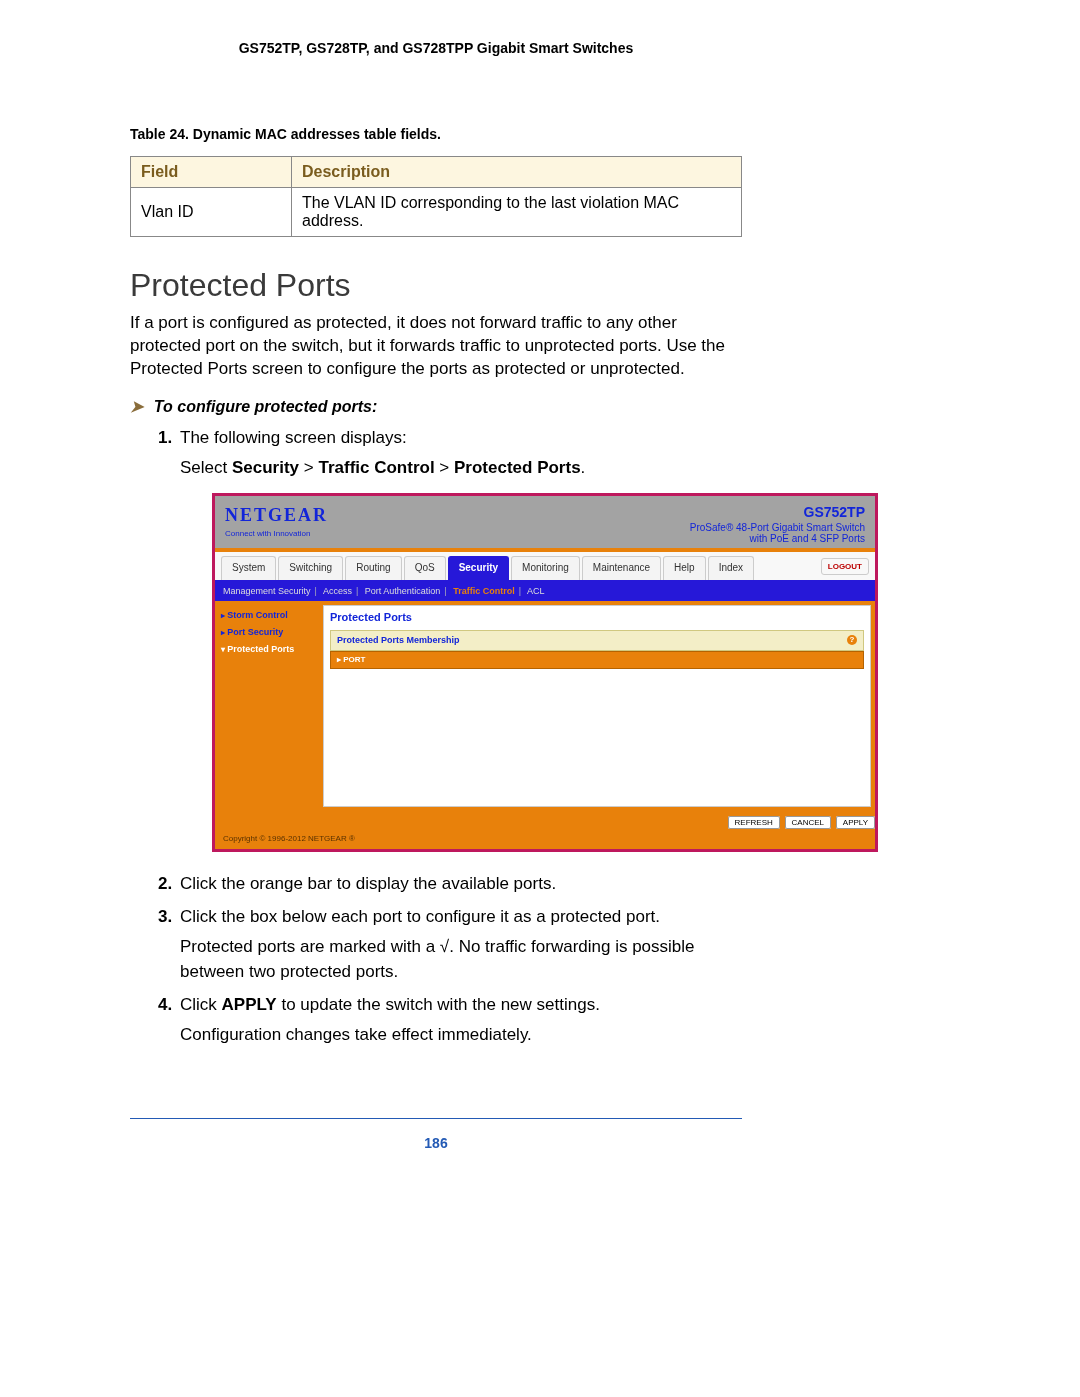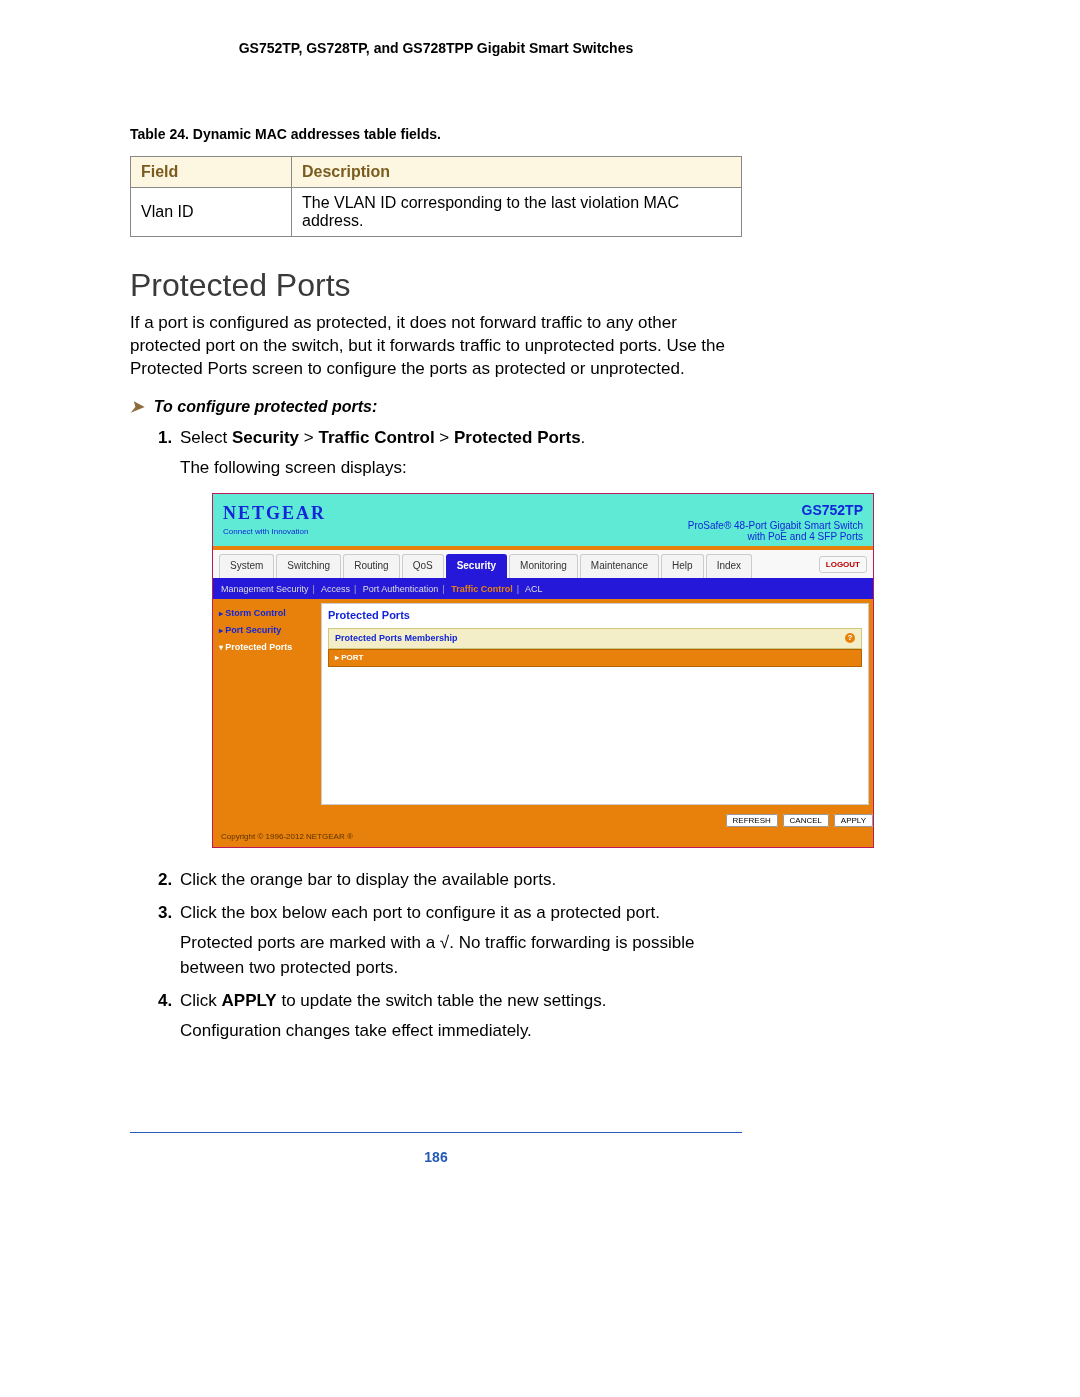--- a/index.html
+++ b/index.html
@@ -86,22 +86,22 @@
   }
   ol.steps > li .step-body p {
     margin: 4px 0 6px 0;
   }
   .strong { font-weight: bold; }
 
   
   .screenshot {
     width: 660px;
     margin: 12px 0 20px 32px;
-    border: 1px solid #be185d;
-    background: #5eead4;
+    border: 3px solid #be185d;
+    background: #a3a3a3;
     font-family: Arial, sans-serif;
     font-size: 10px;
   }
   .ss-top {
     display: flex;
     justify-content: space-between;
     padding: 6px 10px 4px 10px;
     border-bottom: 4px solid #e8810b;
   }
   .brand {
@@ -254,21 +254,21 @@
   }
   .ss-copyright {
     background: #e8810b;
     color: #5a3200;
     font-size: 8px;
     padding: 2px 16px 4px 8px;
   }
 
   .page-footer-line {
     border-top: 1px solid #235ab5;
-    margin-top: 88px;
+    margin-top: 70px;
     padding-top: 16px;
     text-align: center;
     color: #235ab5;
     font-weight: bold;
     font-size: 14px;
   }
 </style>
 </head>
 <body>
 
@@ -298,24 +298,24 @@
 
   <div class="procedure-heading">
     <span class="chevron">➤</span>
     <span>To configure protected ports:</span>
   </div>
 
   <ol class="steps">
     <li>
       <span class="step-num">1.</span>
       <div class="step-body">
+        <p>The following screen displays:</p>
         <p>
           <span>Select </span><span class="strong">Security</span><span> &gt; </span><span class="strong">Traffic Control</span><span> &gt; </span><span class="strong">Protected Ports</span><span>.</span>
         </p>
-        <p>The following screen displays:</p>
 
         <div class="screenshot">
           <div class="ss-top">
             <div>
               <span class="brand">NETGEAR</span>
               <span class="brand-sub">Connect with Innovation</span>
             </div>
             <div class="model">
               <div class="model-num">GS752TP</div>
               <div class="model-desc">ProSafe® 48-Port Gigabit Smart Switch</div>
@@ -380,21 +380,21 @@
         <p>
           <span>Protected ports are marked with a </span><span>√</span><span>. No traffic forwarding is possible between two protected ports.</span>
         </p>
       </div>
     </li>
 
     <li>
       <span class="step-num">4.</span>
       <div class="step-body">
         <p>
-          <span>Click </span><span class="strong">APPLY</span><span> to update the switch table the new settings.</span>
+          <span>Click </span><span class="strong">APPLY</span><span> to update the switch with the new settings.</span>
         </p>
         <p>Configuration changes take effect immediately.</p>
       </div>
     </li>
   </ol>
 
   <div class="page-footer-line">186</div>
 </div>
 
 </body></html>

